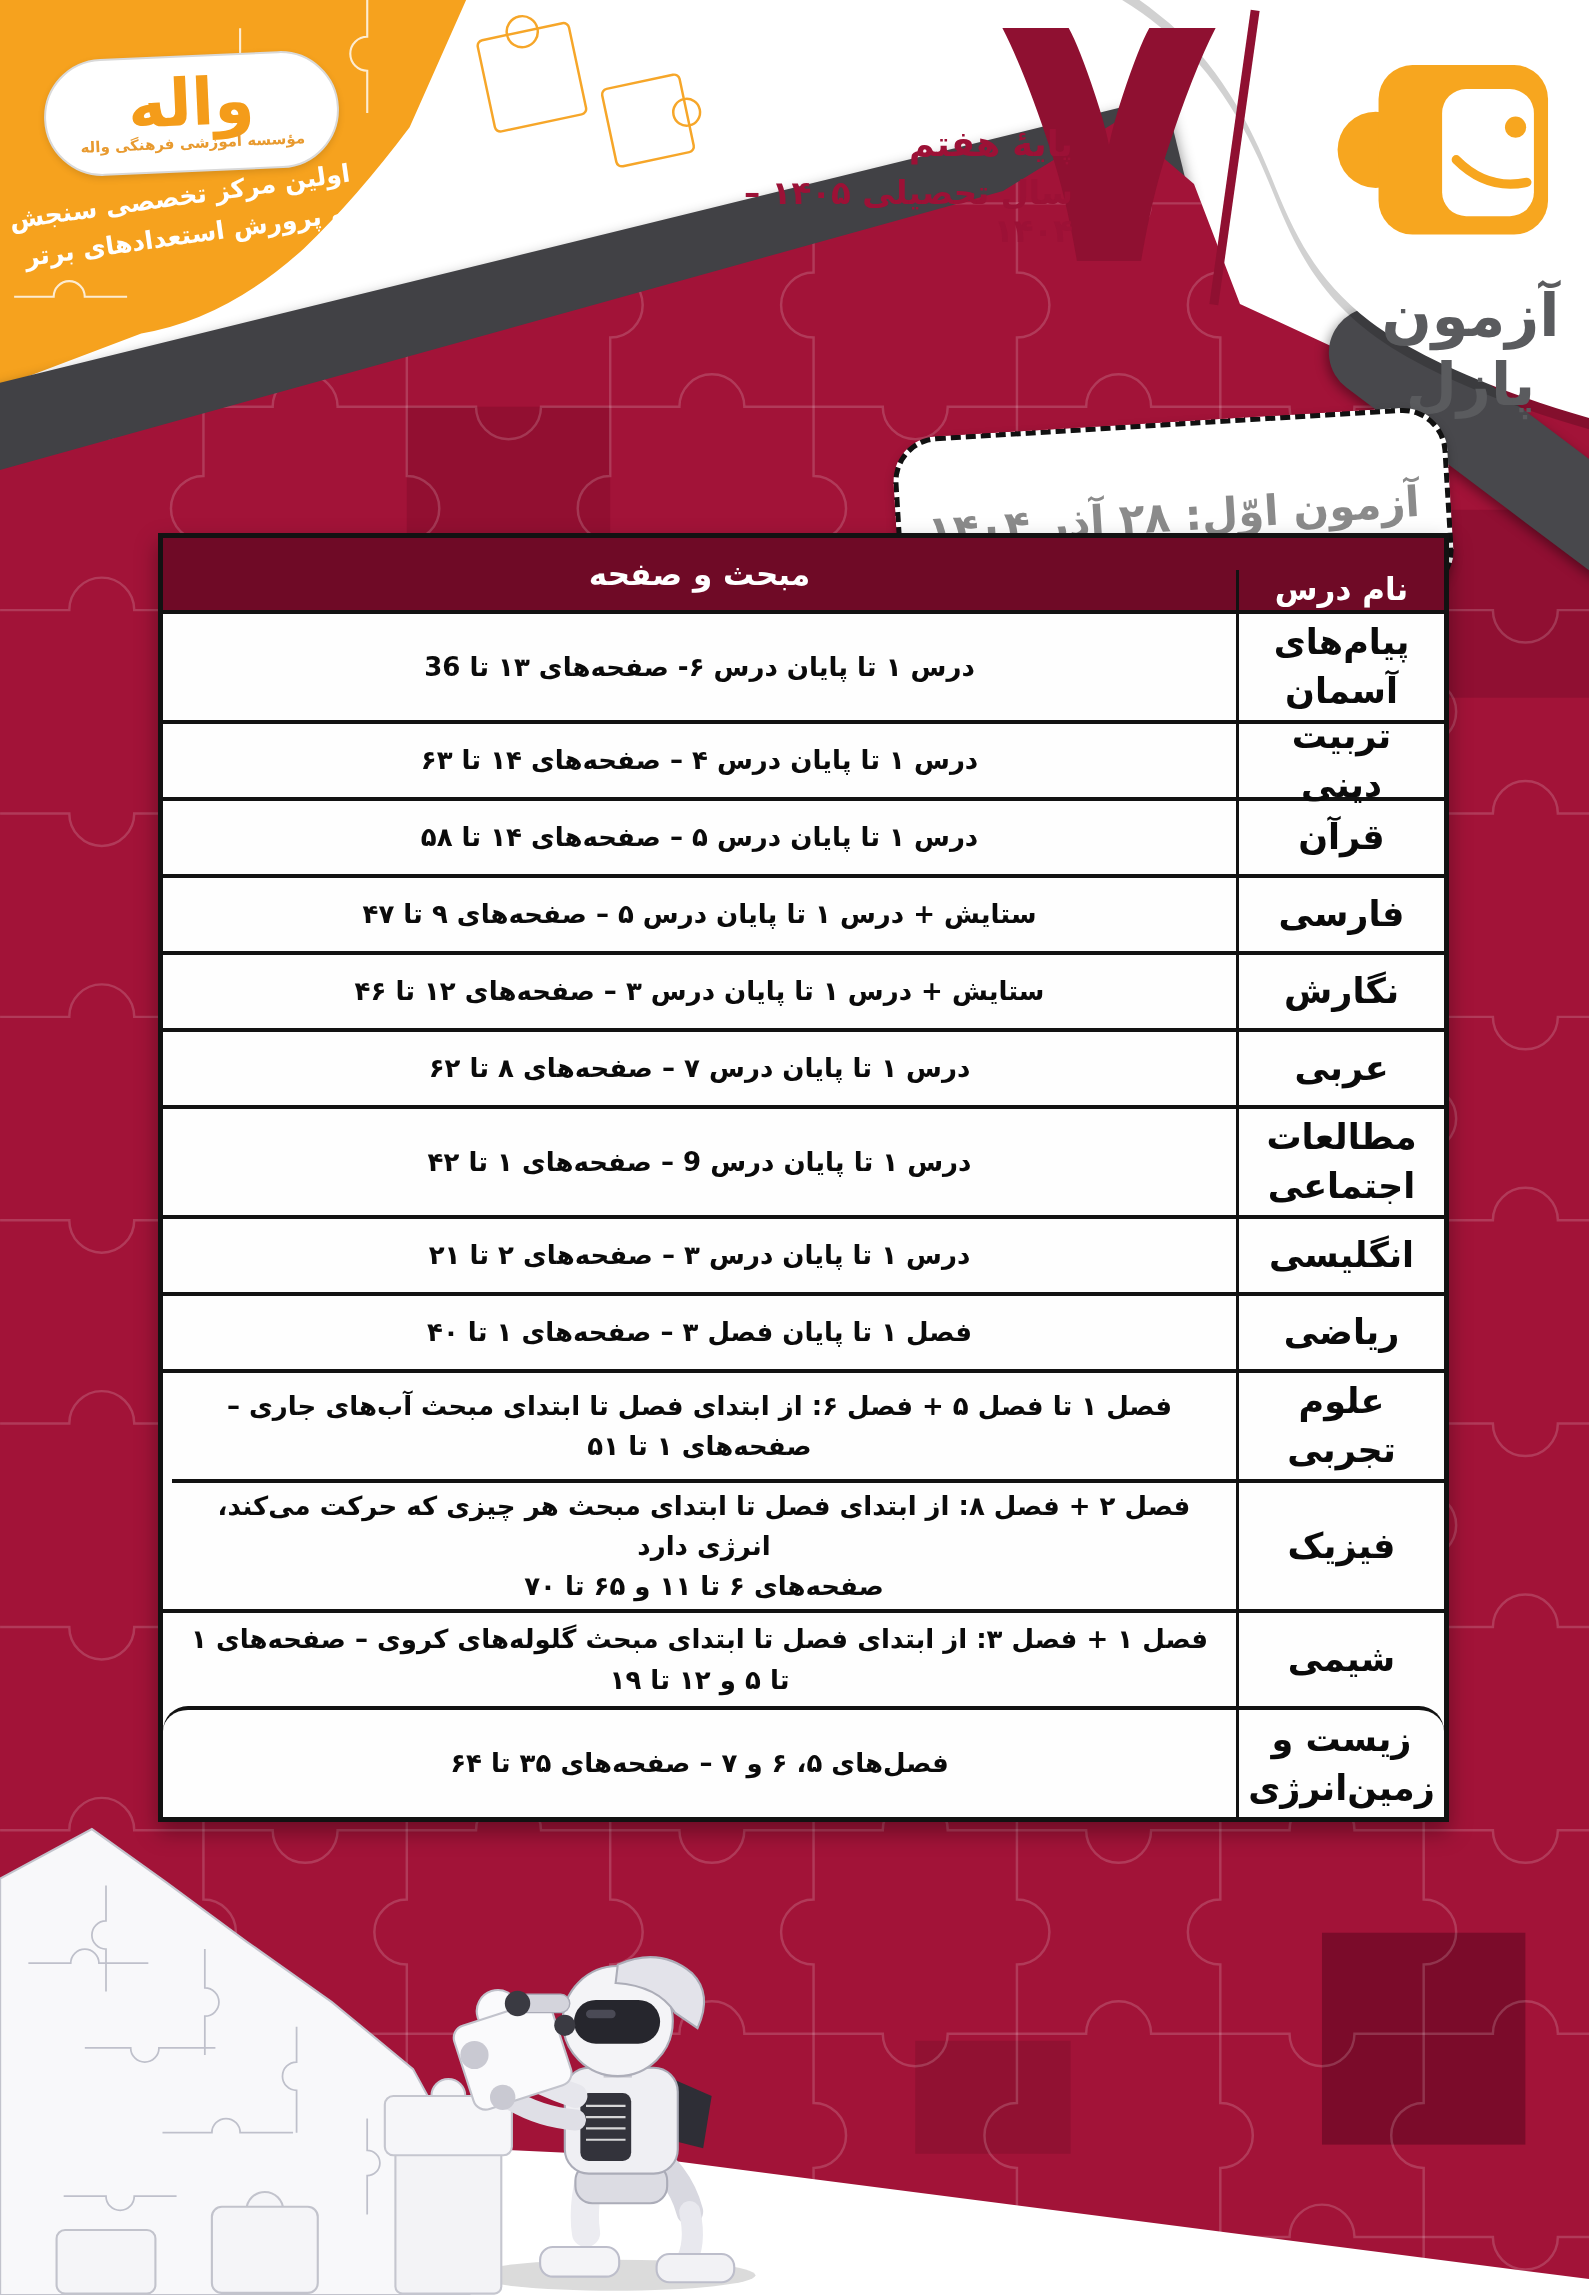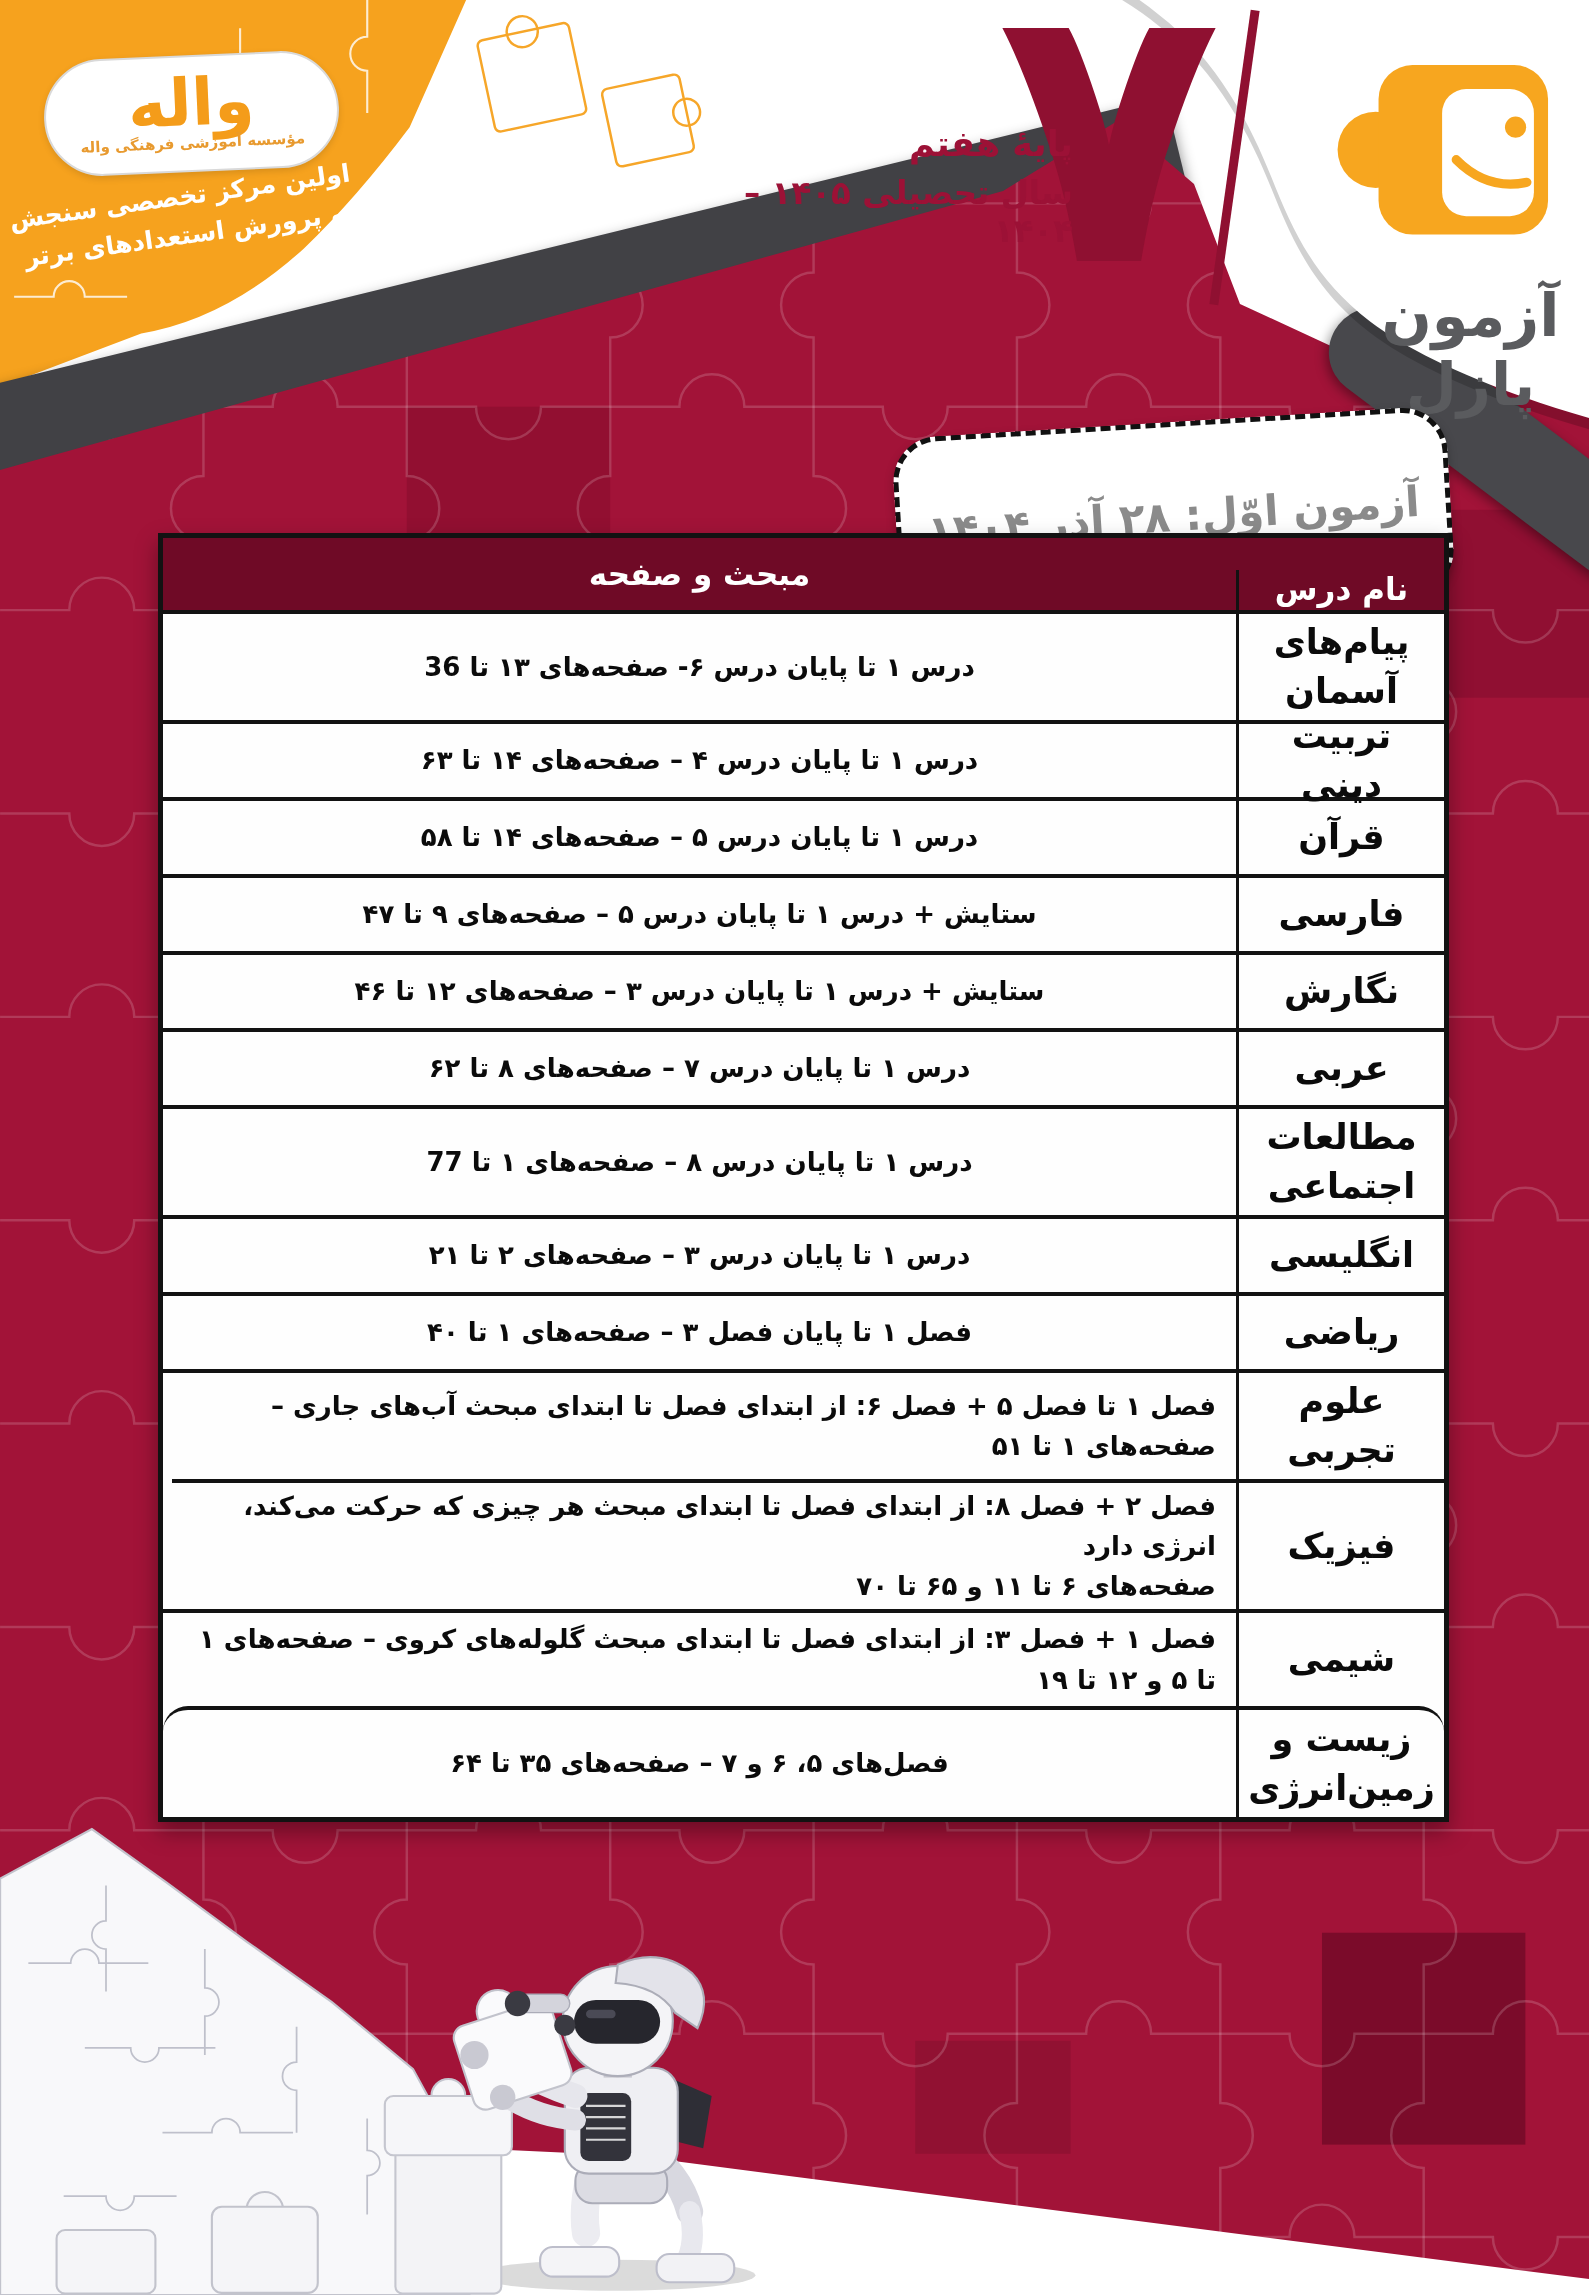--- a/index.html
+++ b/index.html
@@ -42,21 +42,21 @@
     border:5px dashed #111111;border-radius:45px;transform:rotate(-3.5deg);
     display:flex;align-items:center;justify-content:center;box-shadow:0 4.2px 10px rgba(0,0,0,.25);}
   .badge-text{font-size:42px;font-weight:bold;color:#8B8B8B;direction:rtl;}
 
   
   .sched{left:158px;top:533px;width:1281px;border:5px solid #121212;background:#FEFEFE;
     box-shadow:0 10px 21px rgba(0,0,0,.35);}
   .t-row{display:flex;direction:ltr;border-top:4.2px solid #121212;}
   .t-row.first{border-top:none;}
   .t-head{background:#6F0A26;color:#ffffff;height:72px;}
-  .c-topic{flex:1;display:flex;align-items:center;justify-content:center;
+  .c-topic{flex:1;display:flex;align-items:center;justify-content:center;text-align:center;
     direction:rtl;font-weight:bold;font-size:26px;color:#0b0b0b;padding:4px 20px;white-space:pre-line;line-height:1.55;}
   .c-subj{width:185px;border-left:3.5px solid #121212;display:flex;align-items:center;justify-content:center;
     text-align:center;direction:rtl;font-weight:bold;font-size:35px;color:#0b0b0b;padding:0 10px;line-height:1.4;}
   .t-head .c-topic{font-size:31px;color:#fff;}
   .t-head .c-subj{font-size:31px;color:#fff;margin-top:32px;}
   .h150{height:106px;} .h104{height:73px;} .h178{height:126px;margin-left:9px;} .h132{height:93px;} .h152{height:107px;border-radius:25px;}
 
   
   .floor{left:0;top:2084px;width:1589px;height:212px;background:#ffffff;
     clip-path:polygon(0% 20%,40% 34%,100% 92%,100% 100%,0% 100%);}
@@ -178,21 +178,21 @@
     </div>
     <div class="t-row h104">
       <div class="c-topic">ستایش + درس ۱ تا پایان درس ۳ – صفحه‌های ۱۲ تا ۴۶</div>
       <div class="c-subj">نگارش</div>
     </div>
     <div class="t-row h104">
       <div class="c-topic">درس ۱ تا پایان درس ۷ – صفحه‌های ۸ تا ۶۲</div>
       <div class="c-subj">عربی</div>
     </div>
     <div class="t-row h150">
-      <div class="c-topic">درس ۱ تا پایان درس ۸ – صفحه‌های ۱ تا 77</div>
+      <div class="c-topic">درس ۱ تا پایان درس 9 – صفحه‌های ۱ تا ۴۲</div>
       <div class="c-subj">مطالعات اجتماعی</div>
     </div>
     <div class="t-row h104">
       <div class="c-topic">درس ۱ تا پایان درس ۳ – صفحه‌های ۲ تا ۲۱</div>
       <div class="c-subj">انگلیسی</div>
     </div>
     <div class="t-row h104">
       <div class="c-topic">فصل ۱ تا پایان فصل ۳ – صفحه‌های ۱ تا ۴۰</div>
       <div class="c-subj">ریاضی</div>
     </div>

